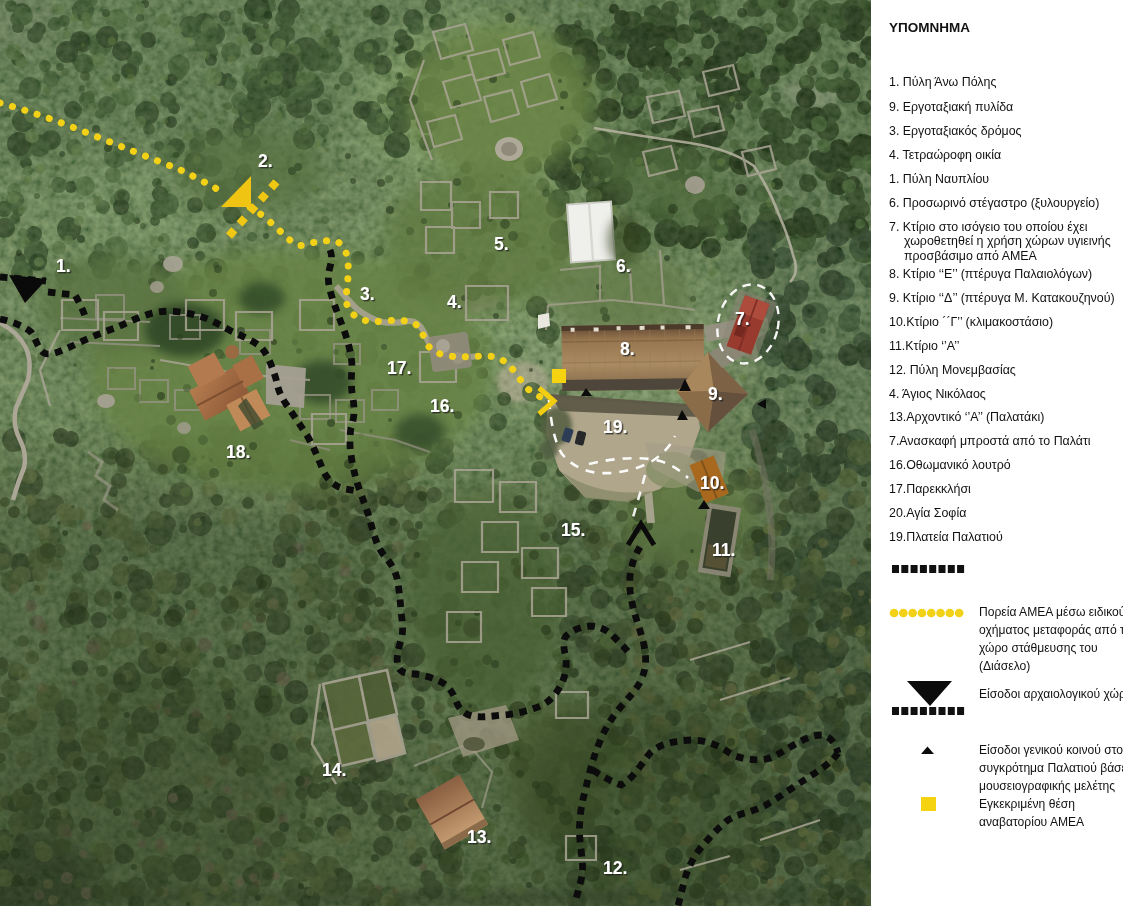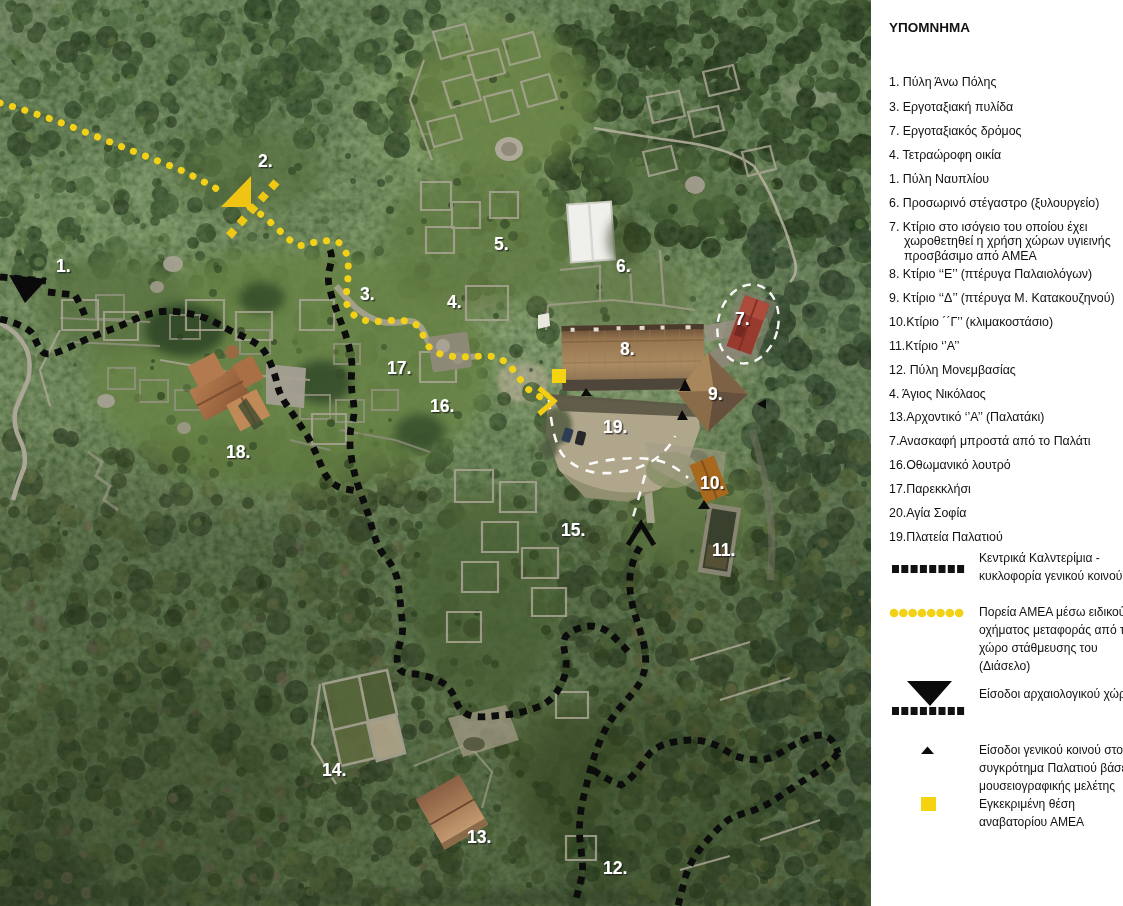--- a/index.html
+++ b/index.html
@@ -3063,23 +3063,23 @@
 <text x="603" y="433">19.</text>
 </g>
 </svg>
 
 <div class="legend">
 
 <div class="title">ΥΠΟΜΝΗΜΑ</div>
 
 <div class="it" style="top:51px">1. Πύλη Άνω Πόλης</div>
 
-<div class="it" style="top:76px">3. Εργοταξιακή πυλίδα</div>
-
-<div class="it" style="top:100px">7. Εργοταξιακός δρόμος</div>
+<div class="it" style="top:76px">9. Εργοταξιακή πυλίδα</div>
+
+<div class="it" style="top:100px">3. Εργοταξιακός δρόμος</div>
 
 <div class="it" style="top:124px">4. Τετραώροφη οικία</div>
 
 <div class="it" style="top:148px">1. Πύλη Ναυπλίου</div>
 
 <div class="it" style="top:172px">6. Προσωρινό στέγαστρο (ξυλουργείο)</div>
 
 <div class="it wrap" style="top:196px;padding-left:15px;text-indent:-15px;width:226px">7. Κτίριο  στο ισόγειο του οποίου έχει χωροθετηθεί η χρήση χώρων υγιεινής προσβάσιμο από ΑΜΕΑ</div>
 
 <div class="it" style="top:243px">8. Κτίριο ‘‘Ε’’ (πτέρυγα Παλαιολόγων)</div>
@@ -3114,21 +3114,20 @@
 
 <path d="M36,141 L81,141 L59,166 Z" fill="#0b0b0b"></path>
 
 <line x1="21" y1="171" x2="95" y2="171" stroke="#111" stroke-width="8" stroke-dasharray="7 2.3"></line>
 
 <path d="M50,214 L63,214 L56.5,206.5 Z" fill="#0b0b0b"></path>
 
 <rect x="50" y="257" width="15" height="14" fill="#f5d310"></rect>
 </svg>
 
-<div class="sym" style="left:108px;top:549px">Κεντρικά Καλντερίμια -<br>κυκλοφορία γενικού κοινού</div>
 
 <div class="sym" style="left:108px;top:603px">Πορεία ΑΜΕΑ μέσω ειδικού<br>οχήματος μεταφοράς από το<br>χώρο στάθμευσης του<br>(Διάσελο)</div>
 
 <div class="sym" style="left:108px;top:685px;white-space:nowrap">Είσοδοι αρχαιολογικού χώρου</div>
 
 <div class="sym" style="left:108px;top:741px">Είσοδοι γενικού κοινού στο<br>συγκρότημα Παλατιού βάσει<br>μουσειογραφικής μελέτης</div>
 
 <div class="sym" style="left:108px;top:795px">Εγκεκριμένη θέση<br>αναβατορίου ΑΜΕΑ</div>
 </div>
 </div>

